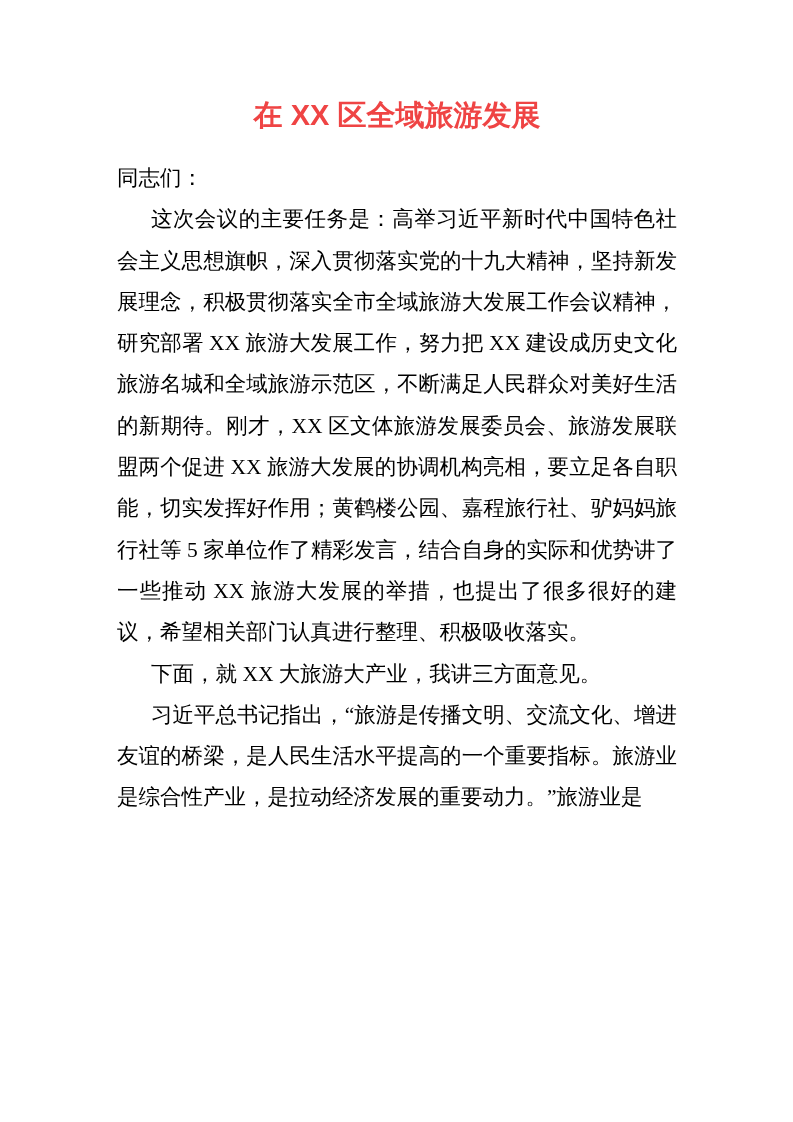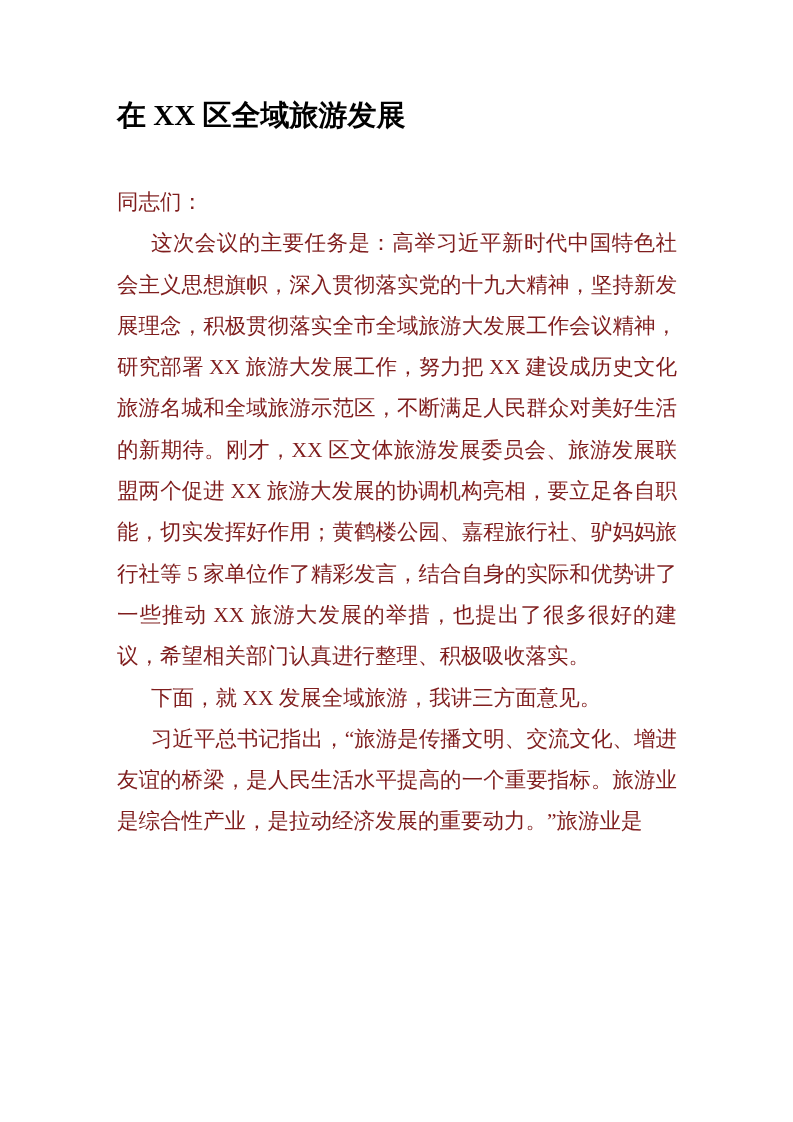--- a/index.html
+++ b/index.html
@@ -12,35 +12,36 @@
     width: 793px;
     height: 1122px;
     background: #ffffff;
     color: #000000;
     overflow: hidden;
   }
   .title-block {
     padding-top: 94px;
     margin-left: 117px;
     width: 560px;
-    font-family: Liberation Serif, serif;
+    text-align: center;
+    font-family: Liberation Sans, sans-serif;
     font-weight: bold;
     font-size: 29px;
     line-height: 43px;
-    color: #000000;
+    color: #ef4444;
   }
   .content {
     margin-left: 117px;
-    margin-top: 45px;
+    margin-top: 21px;
     width: 560px;
     font-family: "Liberation Serif", "DejaVu Serif", serif;
     font-size: 21.5px;
     line-height: 41.3px;
     text-align: justify;
-    color: #7f1d1d;
+    color: #000000;
   }
   .para {
     margin: 0;
     padding: 0;
   }
   .indent {
     text-indent: 34px;
   }
   .h-sans {
     font-family: "Liberation Sans", "DejaVu Sans", sans-serif;
@@ -59,21 +60,21 @@
   <div class="title-block">
     <div>在 XX 区全域旅游发展</div>
   </div>
 
   <div class="content">
 
     <p class="para">同志们：</p>
 
     <p class="para indent">这次会议的主要任务是：高举习近平新时代中国特色社会主义思想旗帜，深入贯彻落实党的十九大精神，坚持新发展理念，积极贯彻落实全市全域旅游大发展工作会议精神，研究部署 XX 旅游大发展工作，努力把 XX 建设成历史文化旅游名城和全域旅游示范区，不断满足人民群众对美好生活的新期待。刚才，XX 区文体旅游发展委员会、旅游发展联盟两个促进 XX 旅游大发展的协调机构亮相，要立足各自职能，切实发挥好作用；黄鹤楼公园、嘉程旅行社、驴妈妈旅行社等 5 家单位作了精彩发言，结合自身的实际和优势讲了一些推动 XX 旅游大发展的举措，也提出了很多很好的建议，希望相关部门认真进行整理、积极吸收落实。</p>
 
-    <p class="para indent">下面，就 XX 发展全域旅游，我讲三方面意见。</p>
+    <p class="para indent">下面，就 XX 大旅游大产业，我讲三方面意见。</p>
 
 
 
     <p class="para indent">习近平总书记指出，“旅游是传播文明、交流文化、增进友谊的桥梁，是人民生活水平提高的一个重要指标。旅游业是综合性产业，是拉动经济发展的重要动力。”旅游业是</p>
 
   </div>
 
 </div>
 
 </body></html>

